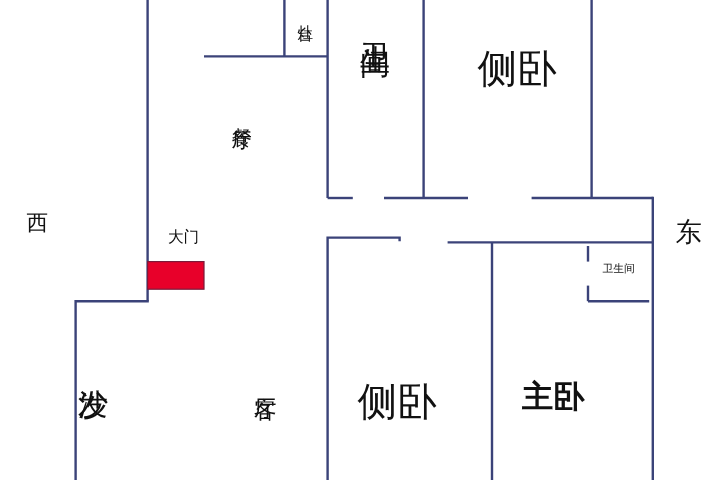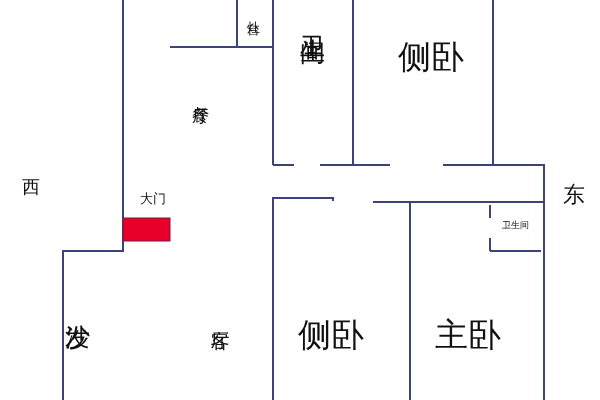--- a/index.html
+++ b/index.html
@@ -49,14 +49,14 @@
 <div class="label" style="left:563px; top:184px; font-size:22px;">东</div>
 
 <div class="label vert" style="left:247px; top:10px; font-size:13px;">灶台</div>
 <div class="label vert" style="left:192px; top:93px; font-size:17px;">餐厅</div>
 <div class="label vert" style="left:300px; top:16px; font-size:25px;">卫生间</div>
 <div class="label" style="left:398px; top:40px; font-size:33px;">侧卧</div>
 <div class="label" style="left:100px; top:192px; font-size:13px;margin-left:40px;">大门</div>
 <div class="label vert" style="left:65px; top:304px; font-size:25px;">沙发</div>
 <div class="label vert" style="left:211px; top:315px; font-size:19px;">客厅</div>
 <div class="label" style="left:298px; top:318px; font-size:33px;">侧卧</div>
-<div class="label" style="left:435px; top:318px; font-size:33px;">主卧</div>
+<div class="label" style="left:435px; top:318px; font-size:26px;font-weight:bold;">主卧</div>
 <div class="label" style="left:502px; top:221px; font-size:9px;">卫生间</div>
 
 </body></html>

